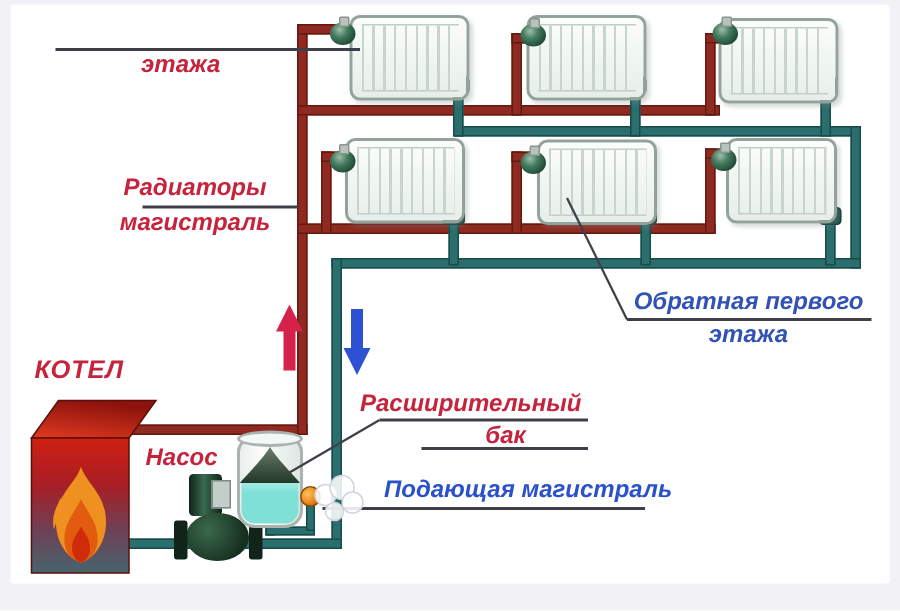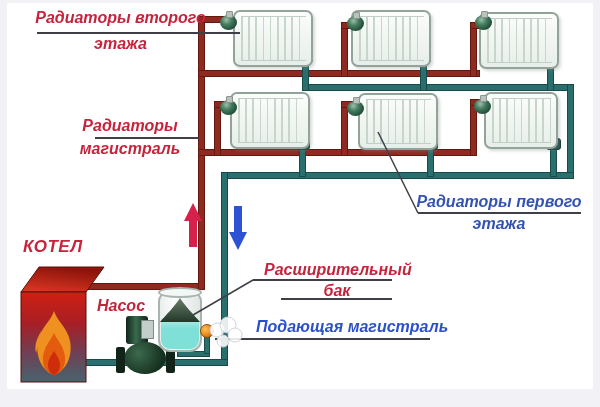--- a/index.html
+++ b/index.html
@@ -161,30 +161,29 @@
     <line x1="193" y1="315" x2="253" y2="280" stroke="#3f3f48" stroke-width="1.5"></line>
     <line x1="378" y1="132" x2="418" y2="213" stroke="#3f3f48" stroke-width="1.5"></line>
     <g fill="rgba(255,255,255,0.88)" stroke="#cfd3dc" stroke-width="1">
       <circle cx="217" cy="330" r="7"></circle>
       <circle cx="228" cy="325" r="8"></circle>
       <circle cx="235" cy="335" r="7"></circle>
       <circle cx="223" cy="341" r="6"></circle>
     </g>
   </svg>
 
-  <div class="lbl red ctr" style="left:28px;top:9px;width:185px;font-size:16px;">Радиаторы второго</div>
   <div class="lbl red ctr" style="left:28px;top:35px;width:185px;font-size:16px;">этажа</div>
 
   <div class="lbl red ctr" style="left:60px;top:117px;width:140px;font-size:16px;">Радиаторы</div>
   <div class="lbl red ctr" style="left:60px;top:140px;width:140px;font-size:16px;">магистраль</div>
 
   <div class="lbl red" style="left:23px;top:237px;font-size:17px;letter-spacing:0.5px;">КОТЕЛ</div>
 
   <div class="lbl red" style="left:97px;top:297px;font-size:16px;">Насос</div>
 
-  <div class="lbl red ctr" style="left:264px;top:261px;width:146px;font-size:16px;">Расширительный</div>
+  <div class="lbl red ctr" style="left:240px;top:261px;width:146px;font-size:16px;">Расширительный</div>
   <div class="lbl red ctr" style="left:264px;top:282px;width:146px;font-size:16px;">бак</div>
 
   <div class="lbl blue" style="left:256px;top:318px;font-size:16px;">Подающая магистраль</div>
 
-  <div class="lbl navy ctr" style="left:413px;top:193px;width:172px;font-size:16px;">Радиаторы первого</div>
+  <div class="lbl navy ctr" style="left:413px;top:193px;width:172px;font-size:16px;">Обратная первого</div>
   <div class="lbl navy ctr" style="left:413px;top:215px;width:172px;font-size:16px;">этажа</div>
 </div>
 
 </body></html>

